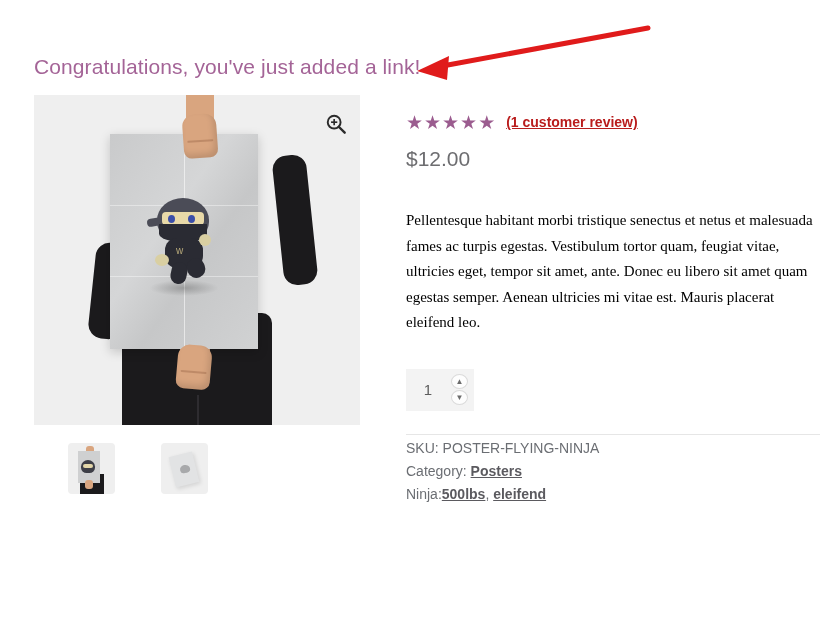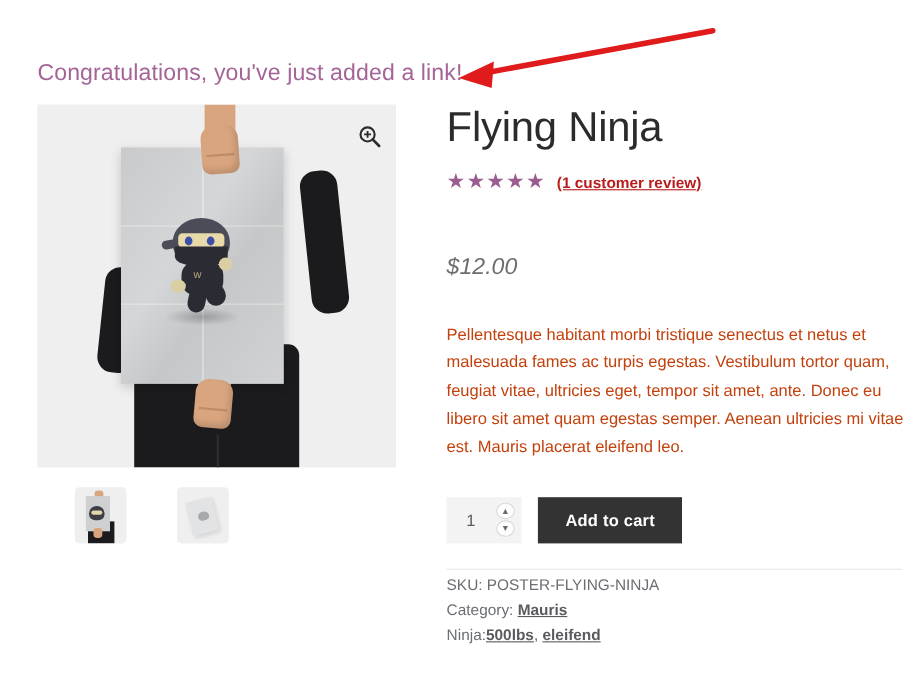--- a/index.html
+++ b/index.html
@@ -430,32 +430,32 @@
     line-height: 19px;
   }
   .review-link {
     font-size: 14px;
     font-weight: bold;
     color: #b91c1c;
     text-decoration: underline;
     cursor: pointer;
   }
   .price {
-    margin-top: 54px;
+    margin-top: 14px;
     font-size: 21px;
     color: #6d6d70;
     font-weight: 400;
-    font-style: italic;
   }
   .description {
     margin-top: 37px;
     font-size: 15px;
     line-height: 25.5px;
-    color: #c2410c;
+    color: #000000;
     width: 416px;
+    font-family: Liberation Serif, serif;
   }
   .cart-row {
     margin-top: 33px;
     display: flex;
     align-items: stretch;
     gap: 15px;
   }
   .qty-box {
     position: relative;
     width: 68px;
@@ -600,52 +600,50 @@
         </div>
         <div class="thumb thumb2">
           <div class="t2-sheet"></div>
           <div class="t2-mark"></div>
         </div>
       </div>
     </div>
 
     <div class="summary">
 
-      <h1 class="product-title">Flying Ninja</h1>
 
       <div class="rating-row">
         <span class="stars">★★★★★</span>
         <span class="review-link">(1 customer review)</span>
       </div>
 
       <div class="price">$12.00</div>
 
       <div class="description">Pellentesque habitant morbi tristique senectus et netus et malesuada fames ac turpis egestas. Vestibulum tortor quam, feugiat vitae, ultricies eget, tempor sit amet, ante. Donec eu libero sit amet quam egestas semper. Aenean ultricies mi vitae est. Mauris placerat eleifend leo.</div>
 
       <div class="cart-row">
         <div class="qty-box">
           <input class="qty-input" type="text" value="1" style="">
           <div class="qty-spinner">
             <div class="spin-btn">▲</div>
             <div class="spin-btn">▼</div>
           </div>
         </div>
-        <button class="add-to-cart">Add to cart</button>
       </div>
 
       <div class="meta-divider"></div>
 
       <div class="meta">
         <div>
           <span>SKU:</span>
           <span>POSTER-FLYING-NINJA</span>
         </div>
         <div>
           <span>Category:</span>
-          <span class="link">Mauris</span>
+          <span class="link">Posters</span>
         </div>
         <div>
           <span>Ninja:</span><span class="link">500lbs</span><span>,</span> <span class="link">eleifend</span>
         </div>
       </div>
 
     </div>
   </div>
 </div>
 

